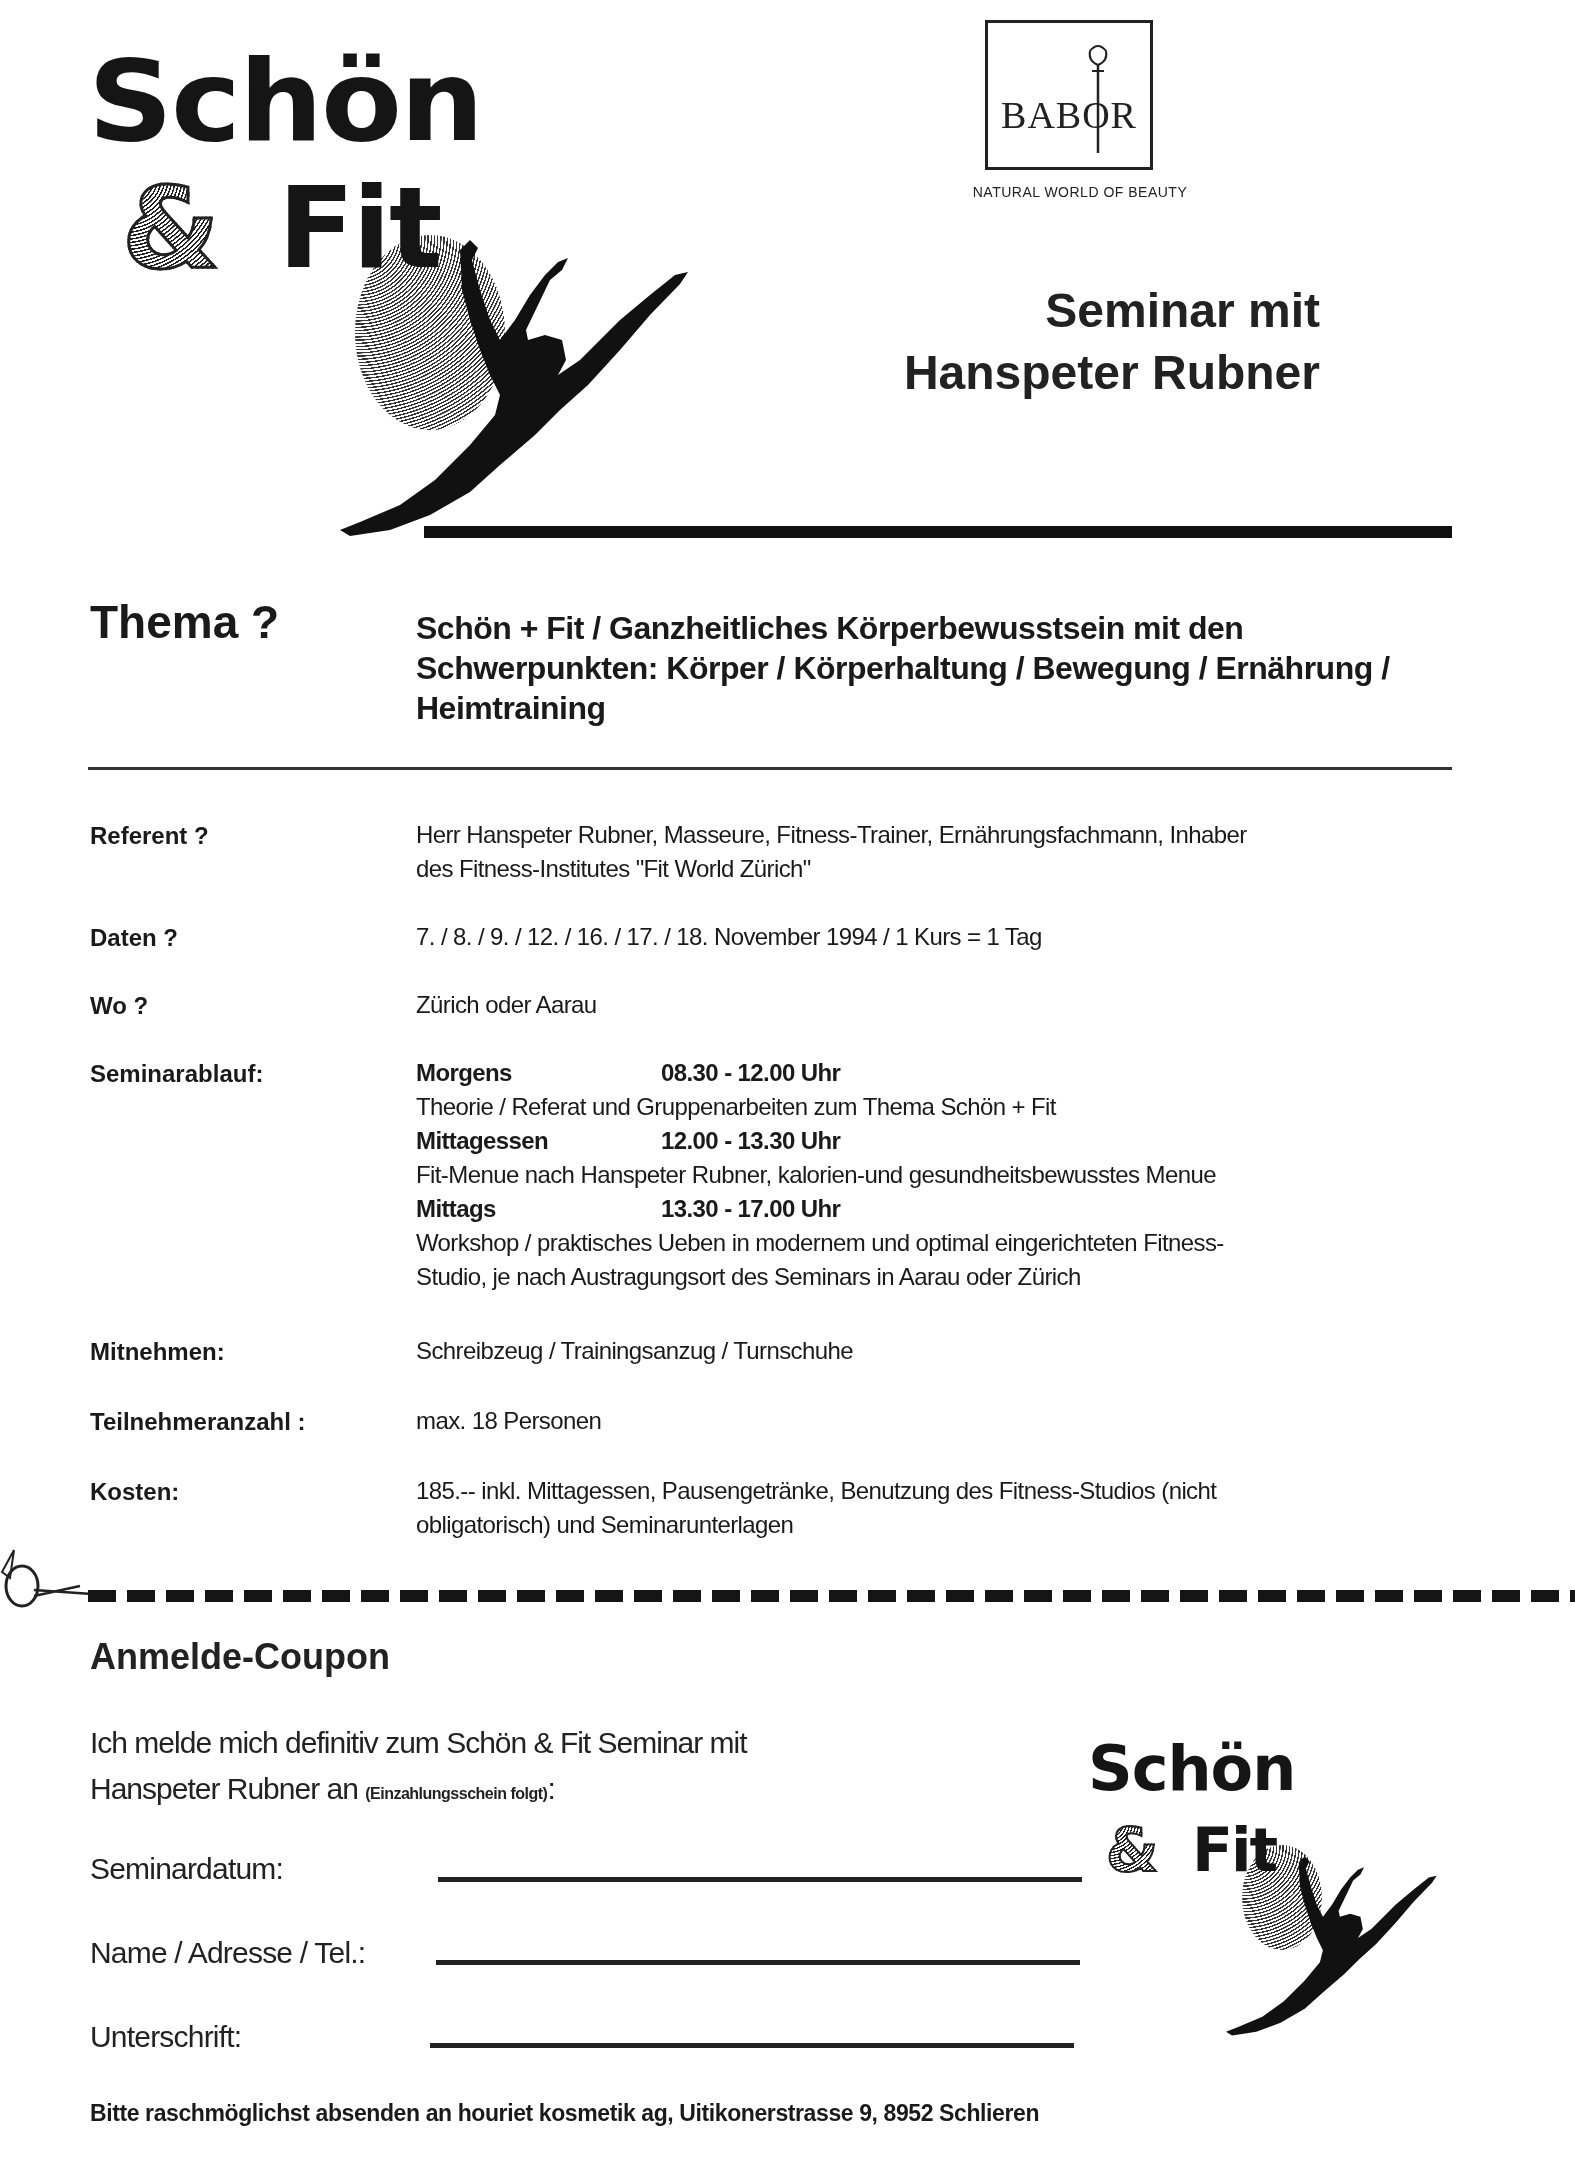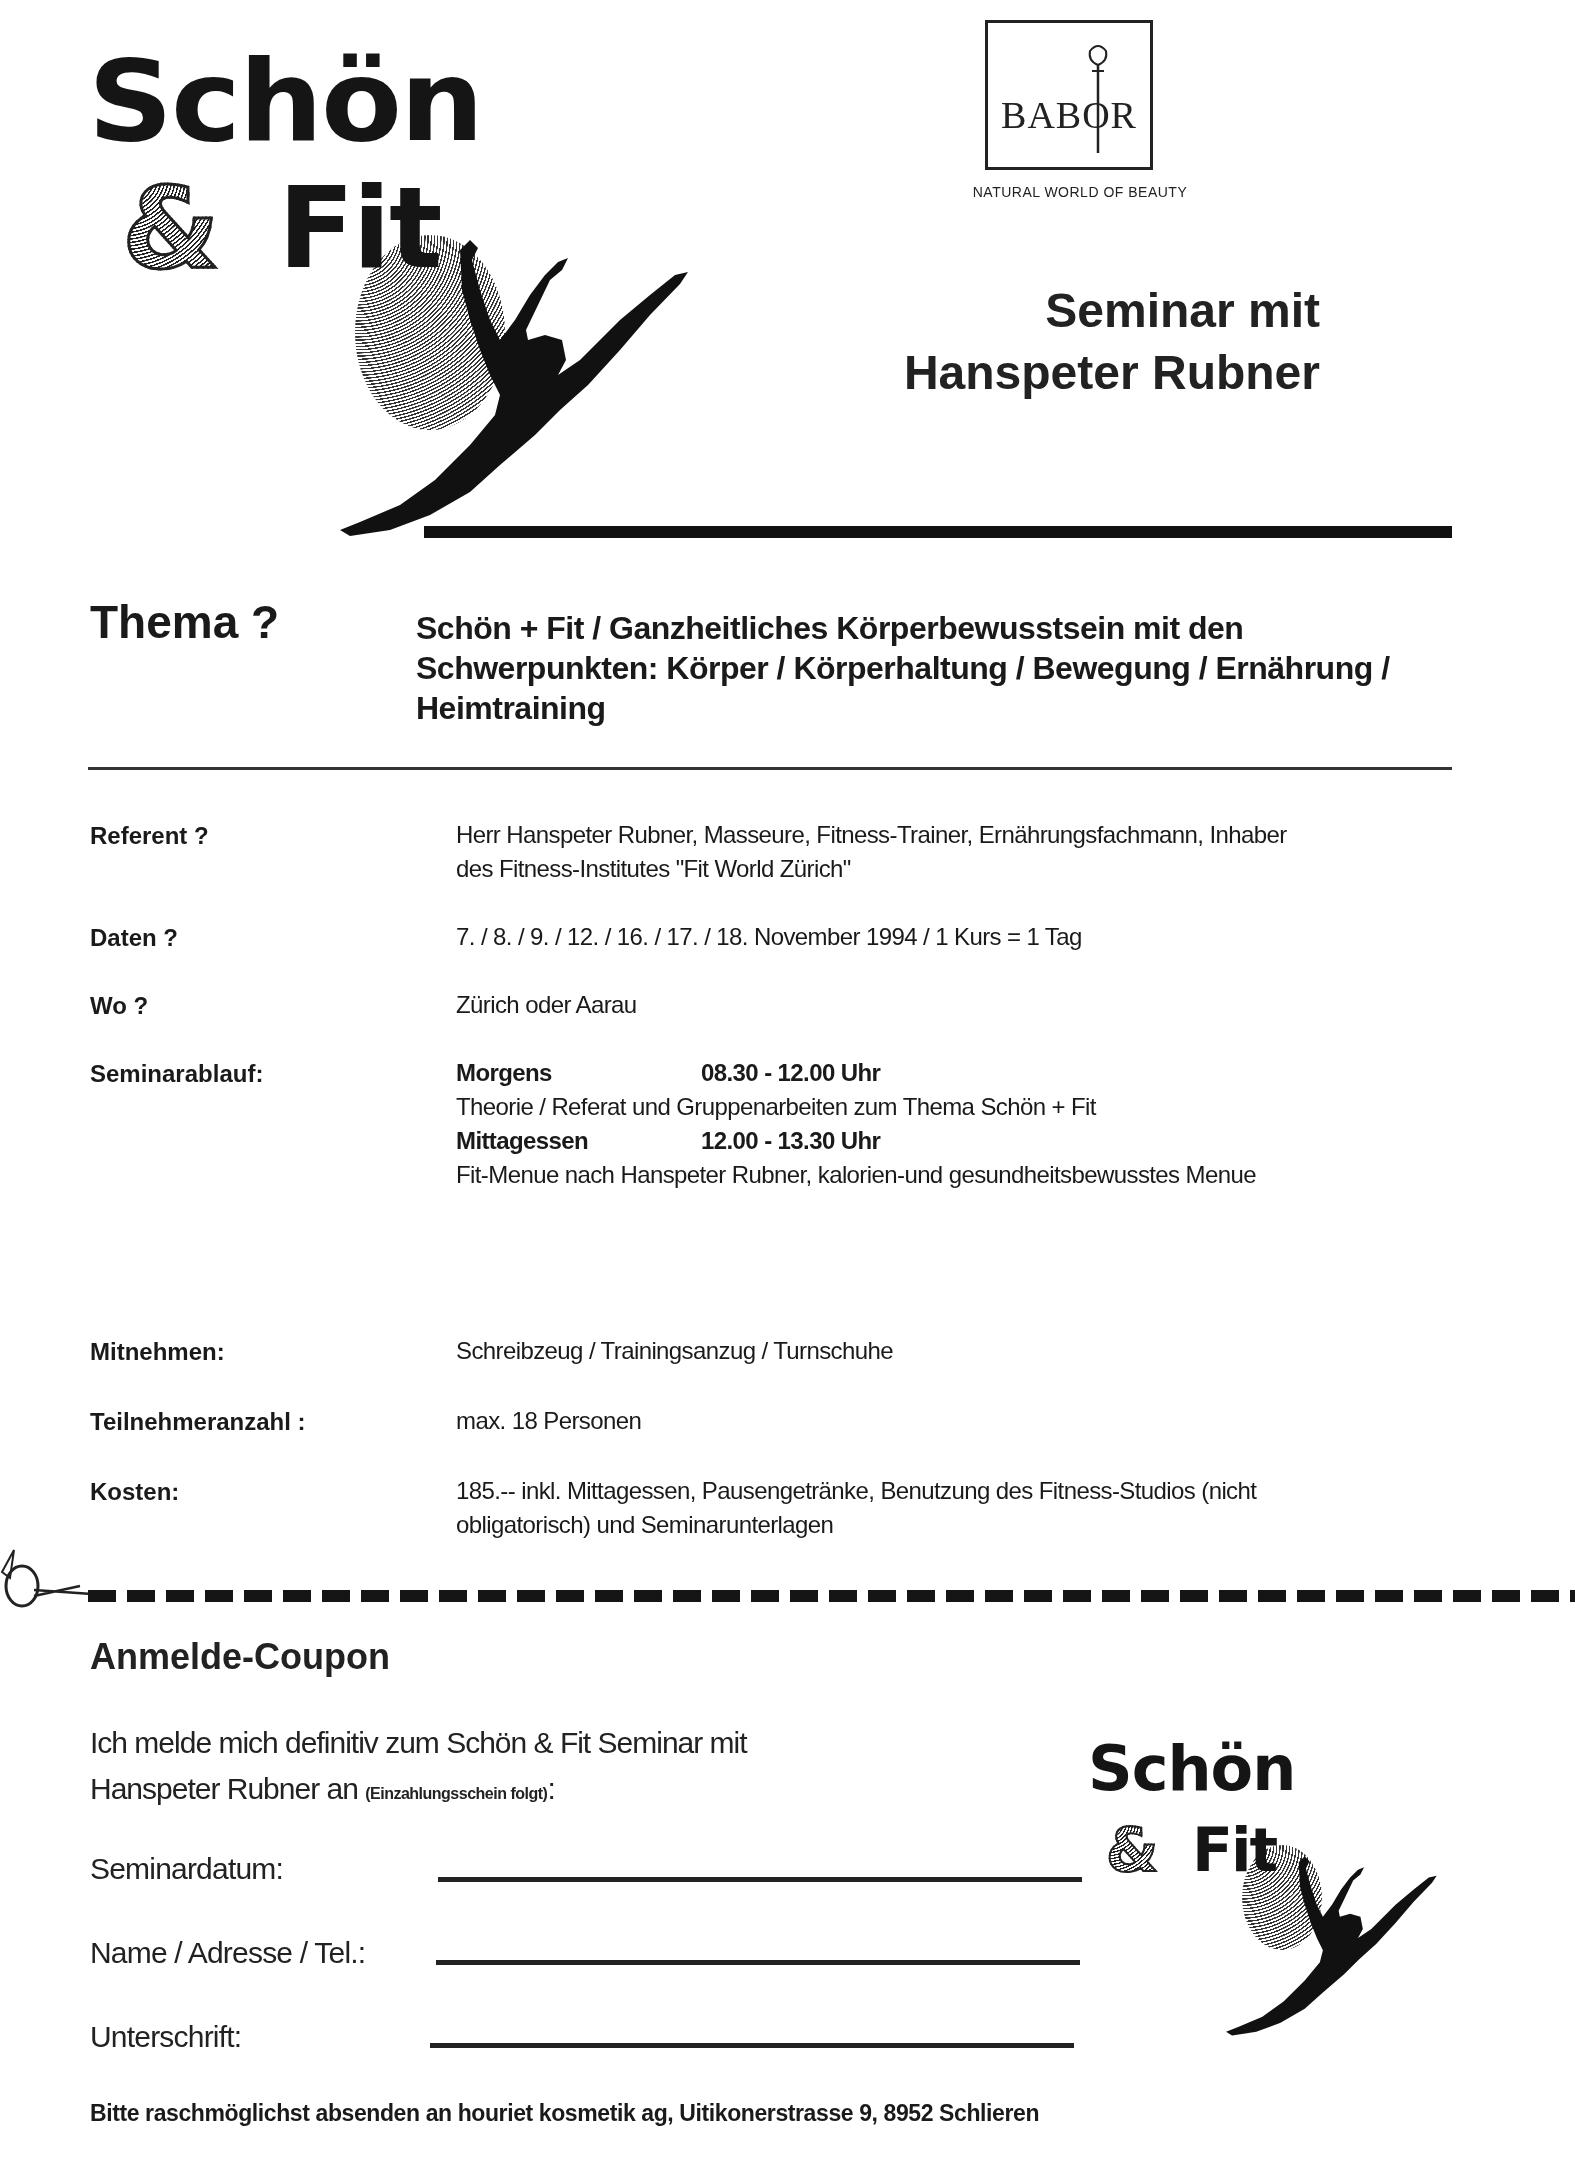--- a/index.html
+++ b/index.html
@@ -56,21 +56,21 @@
   #thema-label { left: 90px; top: 595px; font-size: 46px; font-weight: bold; }
   #thema-text {
     left: 416px; top: 608px; width: 1010px; font-size: 32px; font-weight: bold;
     line-height: 40px; letter-spacing: -0.5px;
   }
 
   
   .info-label { position: absolute; left: 90px; font-size: 24px; font-weight: bold; }
   .info-value {
     position: absolute; left: 416px; width: 1040px; font-size: 24px;
-    line-height: 34px; letter-spacing: -0.6px; margin-left: 40px;
+    line-height: 34px; letter-spacing: -0.6px;
   }
   .sched-line { display: block; }
   .sched-head { display: flex; font-weight: bold; }
   .sched-head .t1 { width: 245px; }
 
   
   #cut-line {
     left: 88px; top: 1590px; width: 1487px; height: 12px;
     background: repeating-linear-gradient(90deg, #151515 0 28px, transparent 28px 39px);
   }
@@ -158,20 +158,28 @@
     </div>
     <span class="sched-line">Theorie / Referat und Gruppenarbeiten zum Thema Schön + Fit</span>
   </div>
   <div>
     <div class="sched-head">
       <span class="t1">Mittagessen</span>
       <span>12.00 - 13.30 Uhr</span>
     </div>
     <span class="sched-line">Fit-Menue nach Hanspeter Rubner, kalorien-und gesundheitsbewusstes Menue</span>
   </div>
+  <div>
+    <div class="sched-head">
+      <span class="t1">Mittags</span>
+      <span>13.30 - 17.00 Uhr</span>
+    </div>
+    <span class="sched-line">Workshop / praktisches Ueben in modernem und optimal eingerichteten Fitness-</span>
+    <span class="sched-line">Studio, je nach Austragungsort des Seminars in Aarau oder Zürich</span>
+  </div>
 </div>
 
 <div class="info-label" style="top:1338px;">Mitnehmen:</div>
 <div class="info-value" style="top:1334px;">Schreibzeug / Trainingsanzug / Turnschuhe</div>
 
 <div class="info-label" style="top:1408px;">Teilnehmeranzahl :</div>
 <div class="info-value" style="top:1404px;">max. 18 Personen</div>
 
 <div class="info-label" style="top:1478px;">Kosten:</div>
 <div class="info-value" style="top:1474px;">

